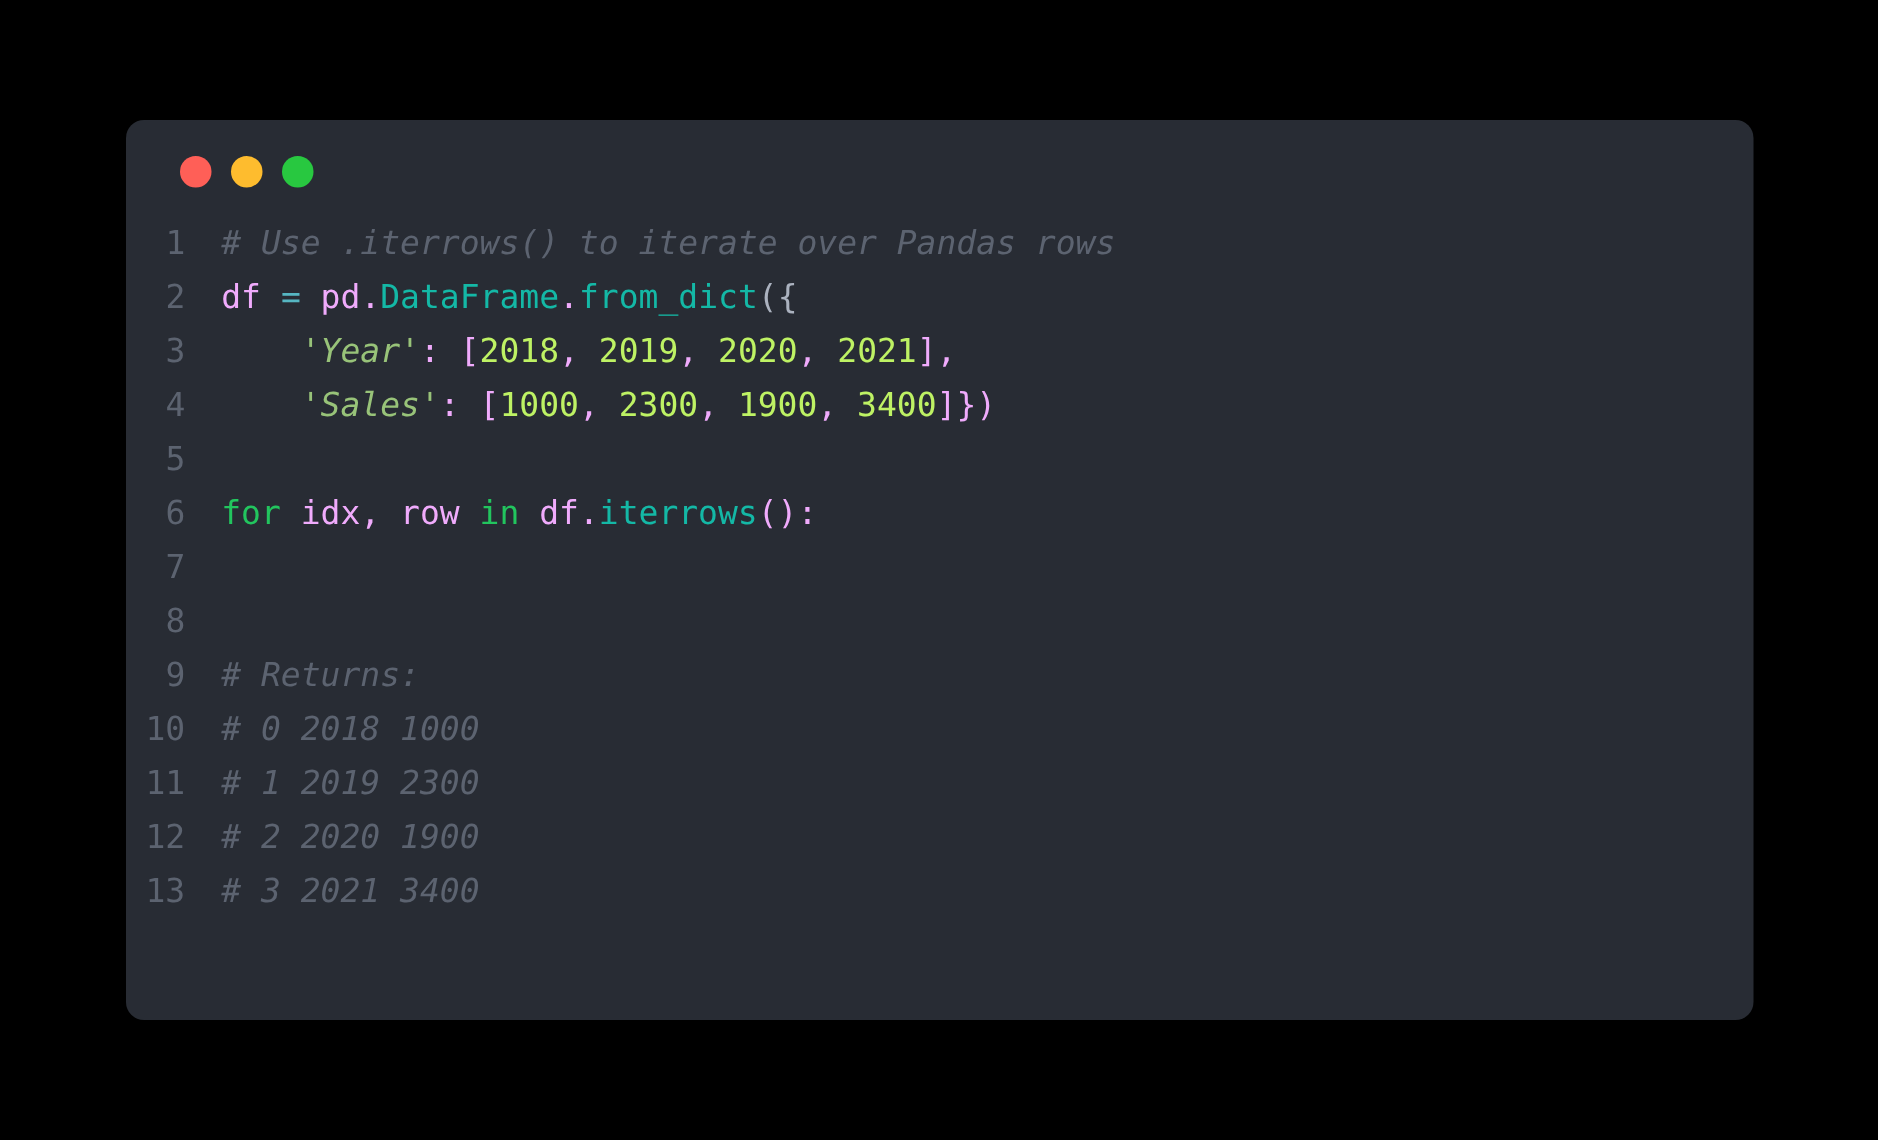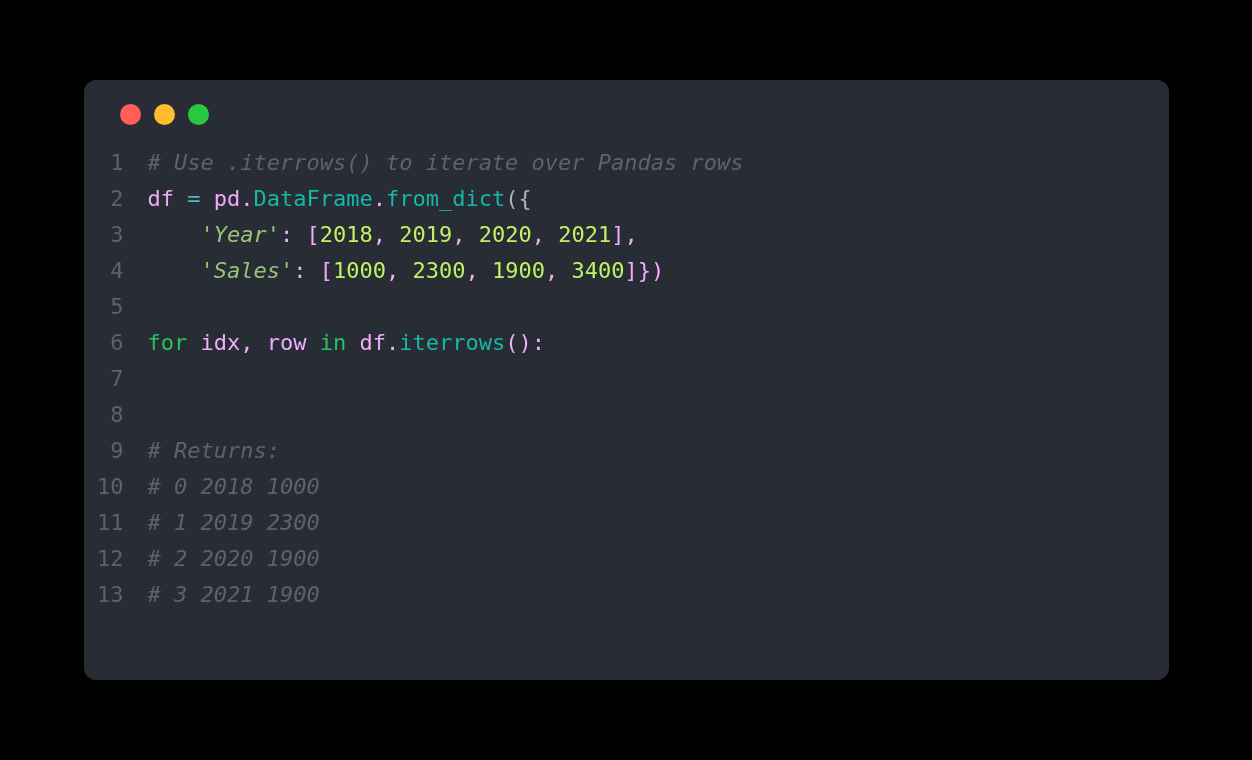--- a/index.html
+++ b/index.html
@@ -94,15 +94,15 @@
       <div class="code-line"><span class="line-number">3</span><span class="line-content"><span class="tok-default">    </span><span class="tok-string">'Year'</span><span class="tok-default">: [</span><span class="tok-number">2018</span><span class="tok-default">, </span><span class="tok-number">2019</span><span class="tok-default">, </span><span class="tok-number">2020</span><span class="tok-default">, </span><span class="tok-number">2021</span><span class="tok-default">],</span></span></div>
       <div class="code-line"><span class="line-number">4</span><span class="line-content"><span class="tok-default">    </span><span class="tok-string">'Sales'</span><span class="tok-default">: [</span><span class="tok-number">1000</span><span class="tok-default">, </span><span class="tok-number">2300</span><span class="tok-default">, </span><span class="tok-number">1900</span><span class="tok-default">, </span><span class="tok-number">3400</span><span class="tok-default">]})</span></span></div>
       <div class="code-line"><span class="line-number">5</span><span class="line-content">&nbsp;</span></div>
       <div class="code-line"><span class="line-number">6</span><span class="line-content"><span class="tok-keyword">for</span><span class="tok-default"> idx, row </span><span class="tok-keyword">in</span><span class="tok-default"> df.</span><span class="tok-function">iterrows</span><span class="tok-default">():</span></span></div>
       <div class="code-line"><span class="line-number">7</span></div>
       <div class="code-line"><span class="line-number">8</span><span class="line-content">&nbsp;</span></div>
       <div class="code-line"><span class="line-number">9</span><span class="line-content"><span class="tok-comment"># Returns:</span></span></div>
       <div class="code-line"><span class="line-number">10</span><span class="line-content"><span class="tok-comment"># 0 2018 1000</span></span></div>
       <div class="code-line"><span class="line-number">11</span><span class="line-content"><span class="tok-comment"># 1 2019 2300</span></span></div>
       <div class="code-line"><span class="line-number">12</span><span class="line-content"><span class="tok-comment"># 2 2020 1900</span></span></div>
-      <div class="code-line"><span class="line-number">13</span><span class="line-content"><span class="tok-comment"># 3 2021 1900</span></span></div>
+      <div class="code-line"><span class="line-number">13</span><span class="line-content"><span class="tok-comment"># 3 2021 3400</span></span></div>
     </div>
 </div>
 
 </body></html>

